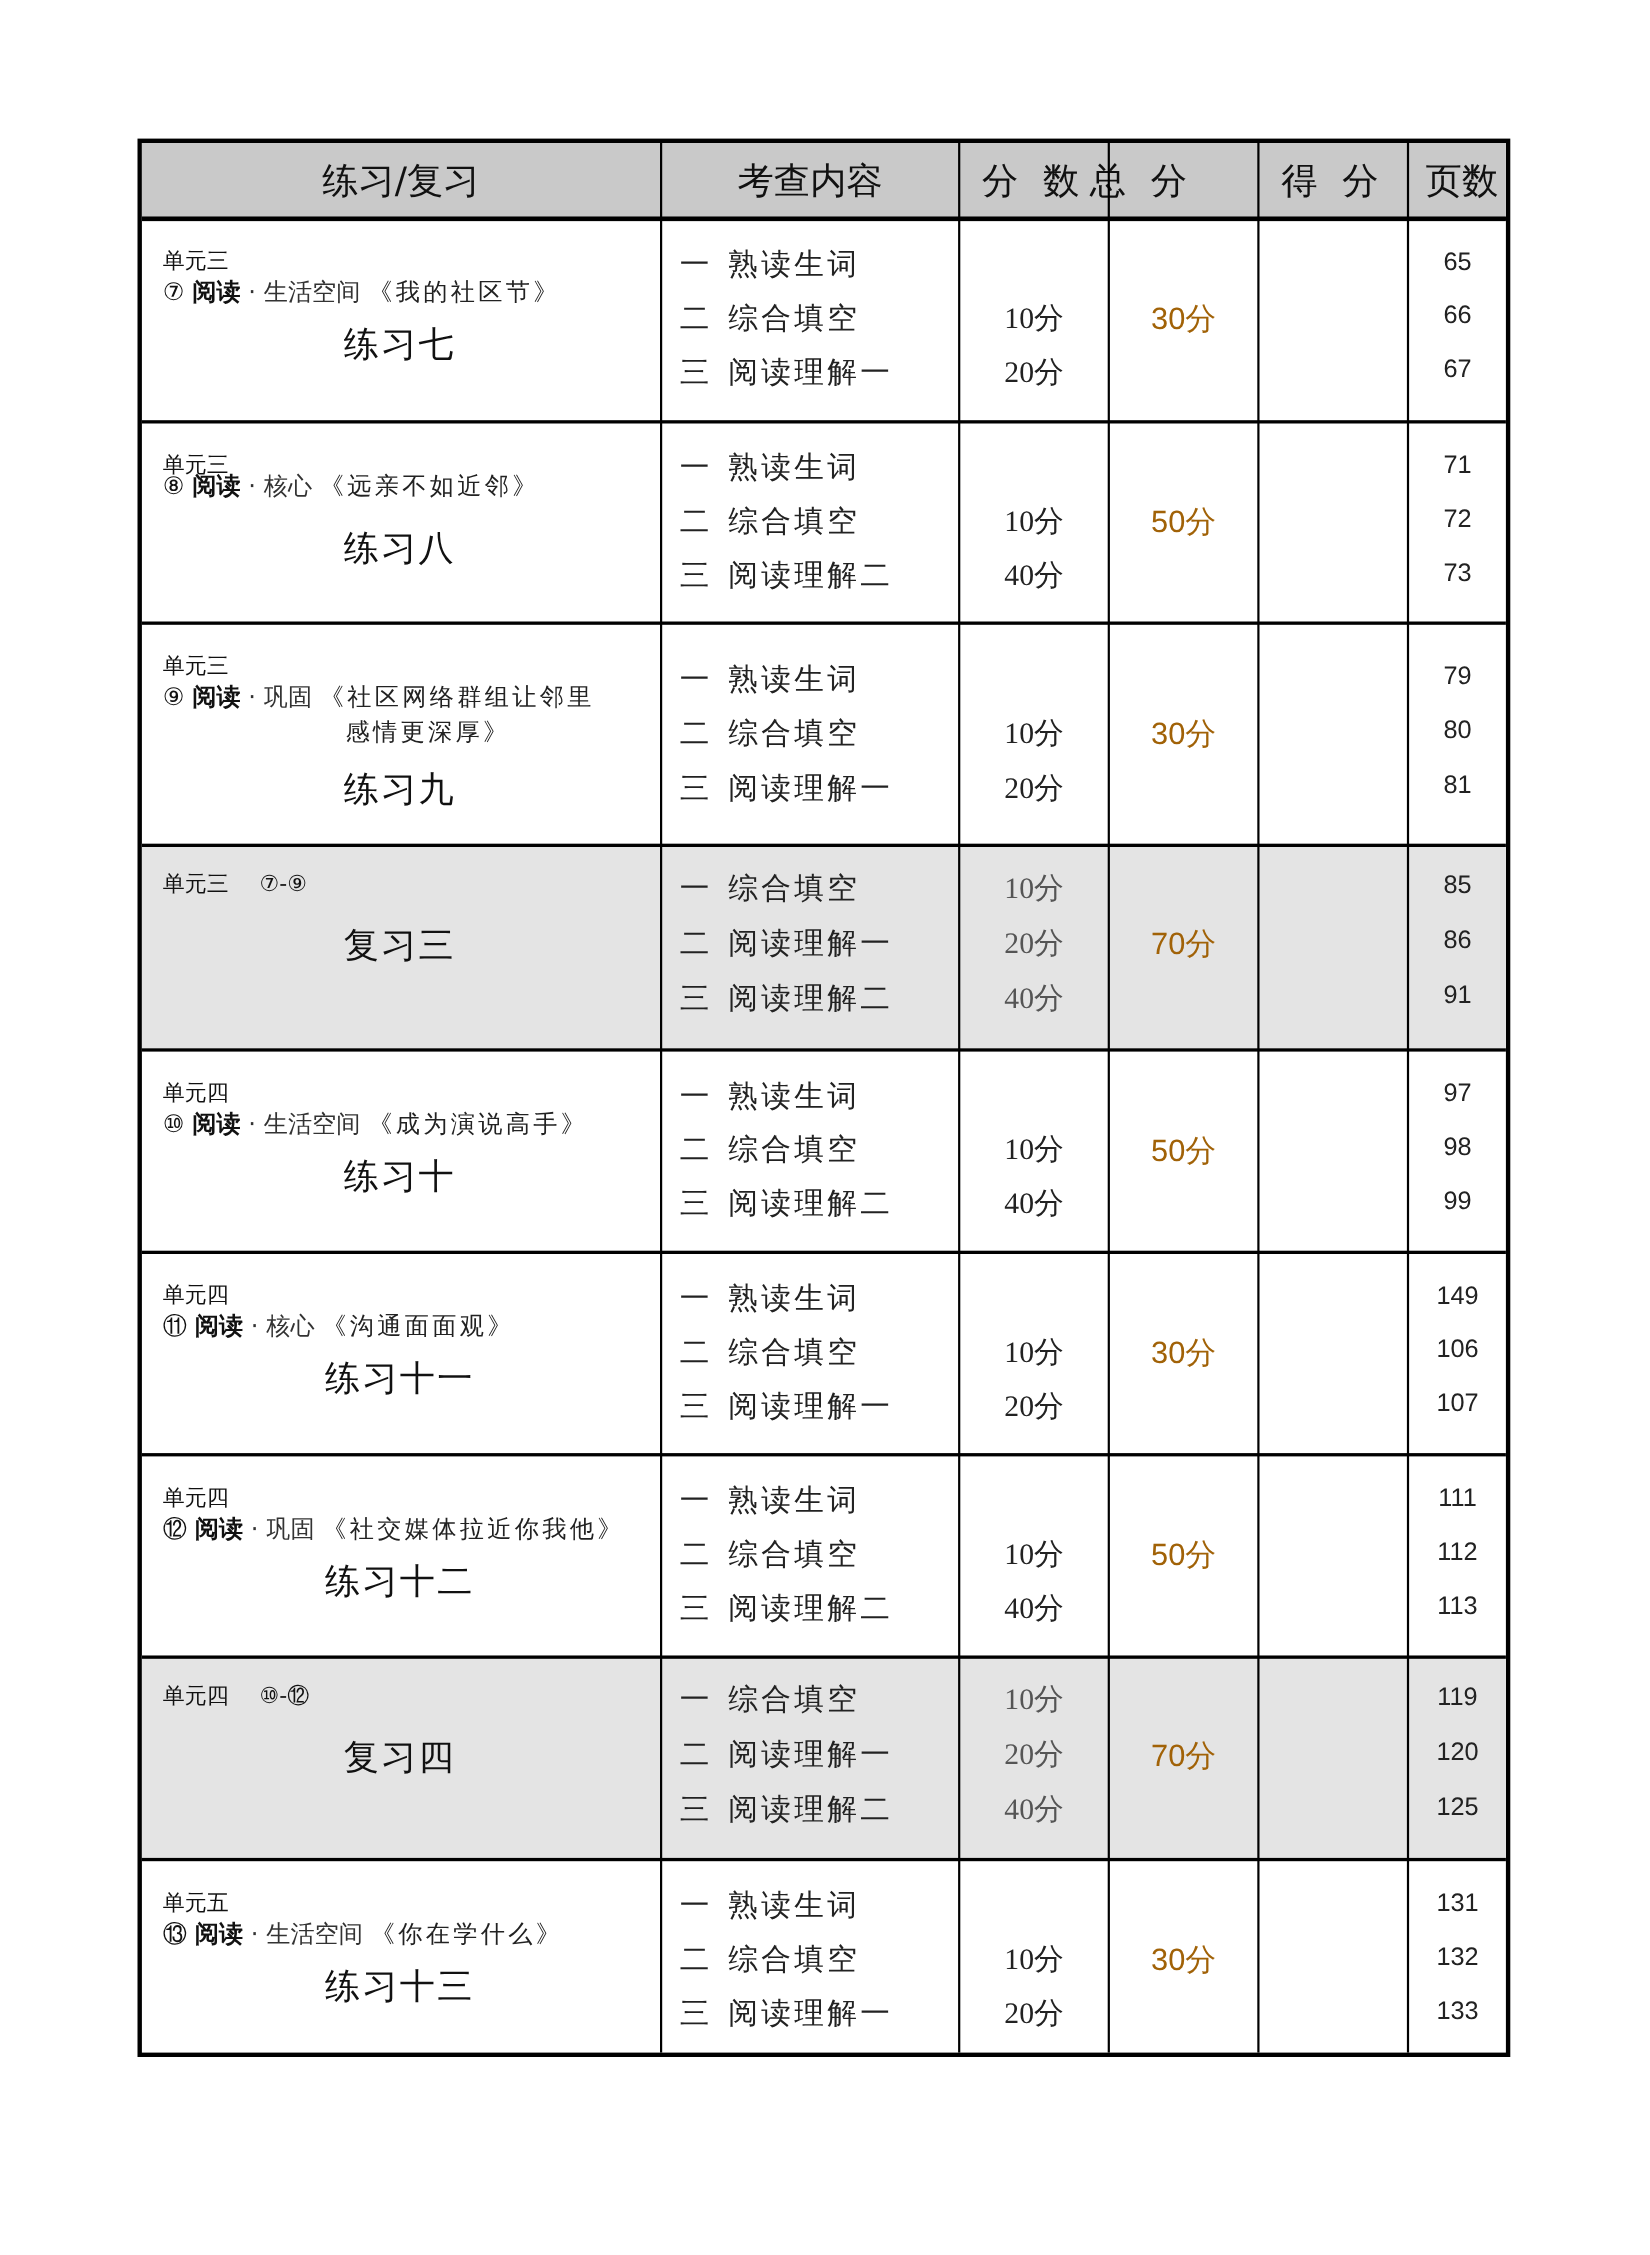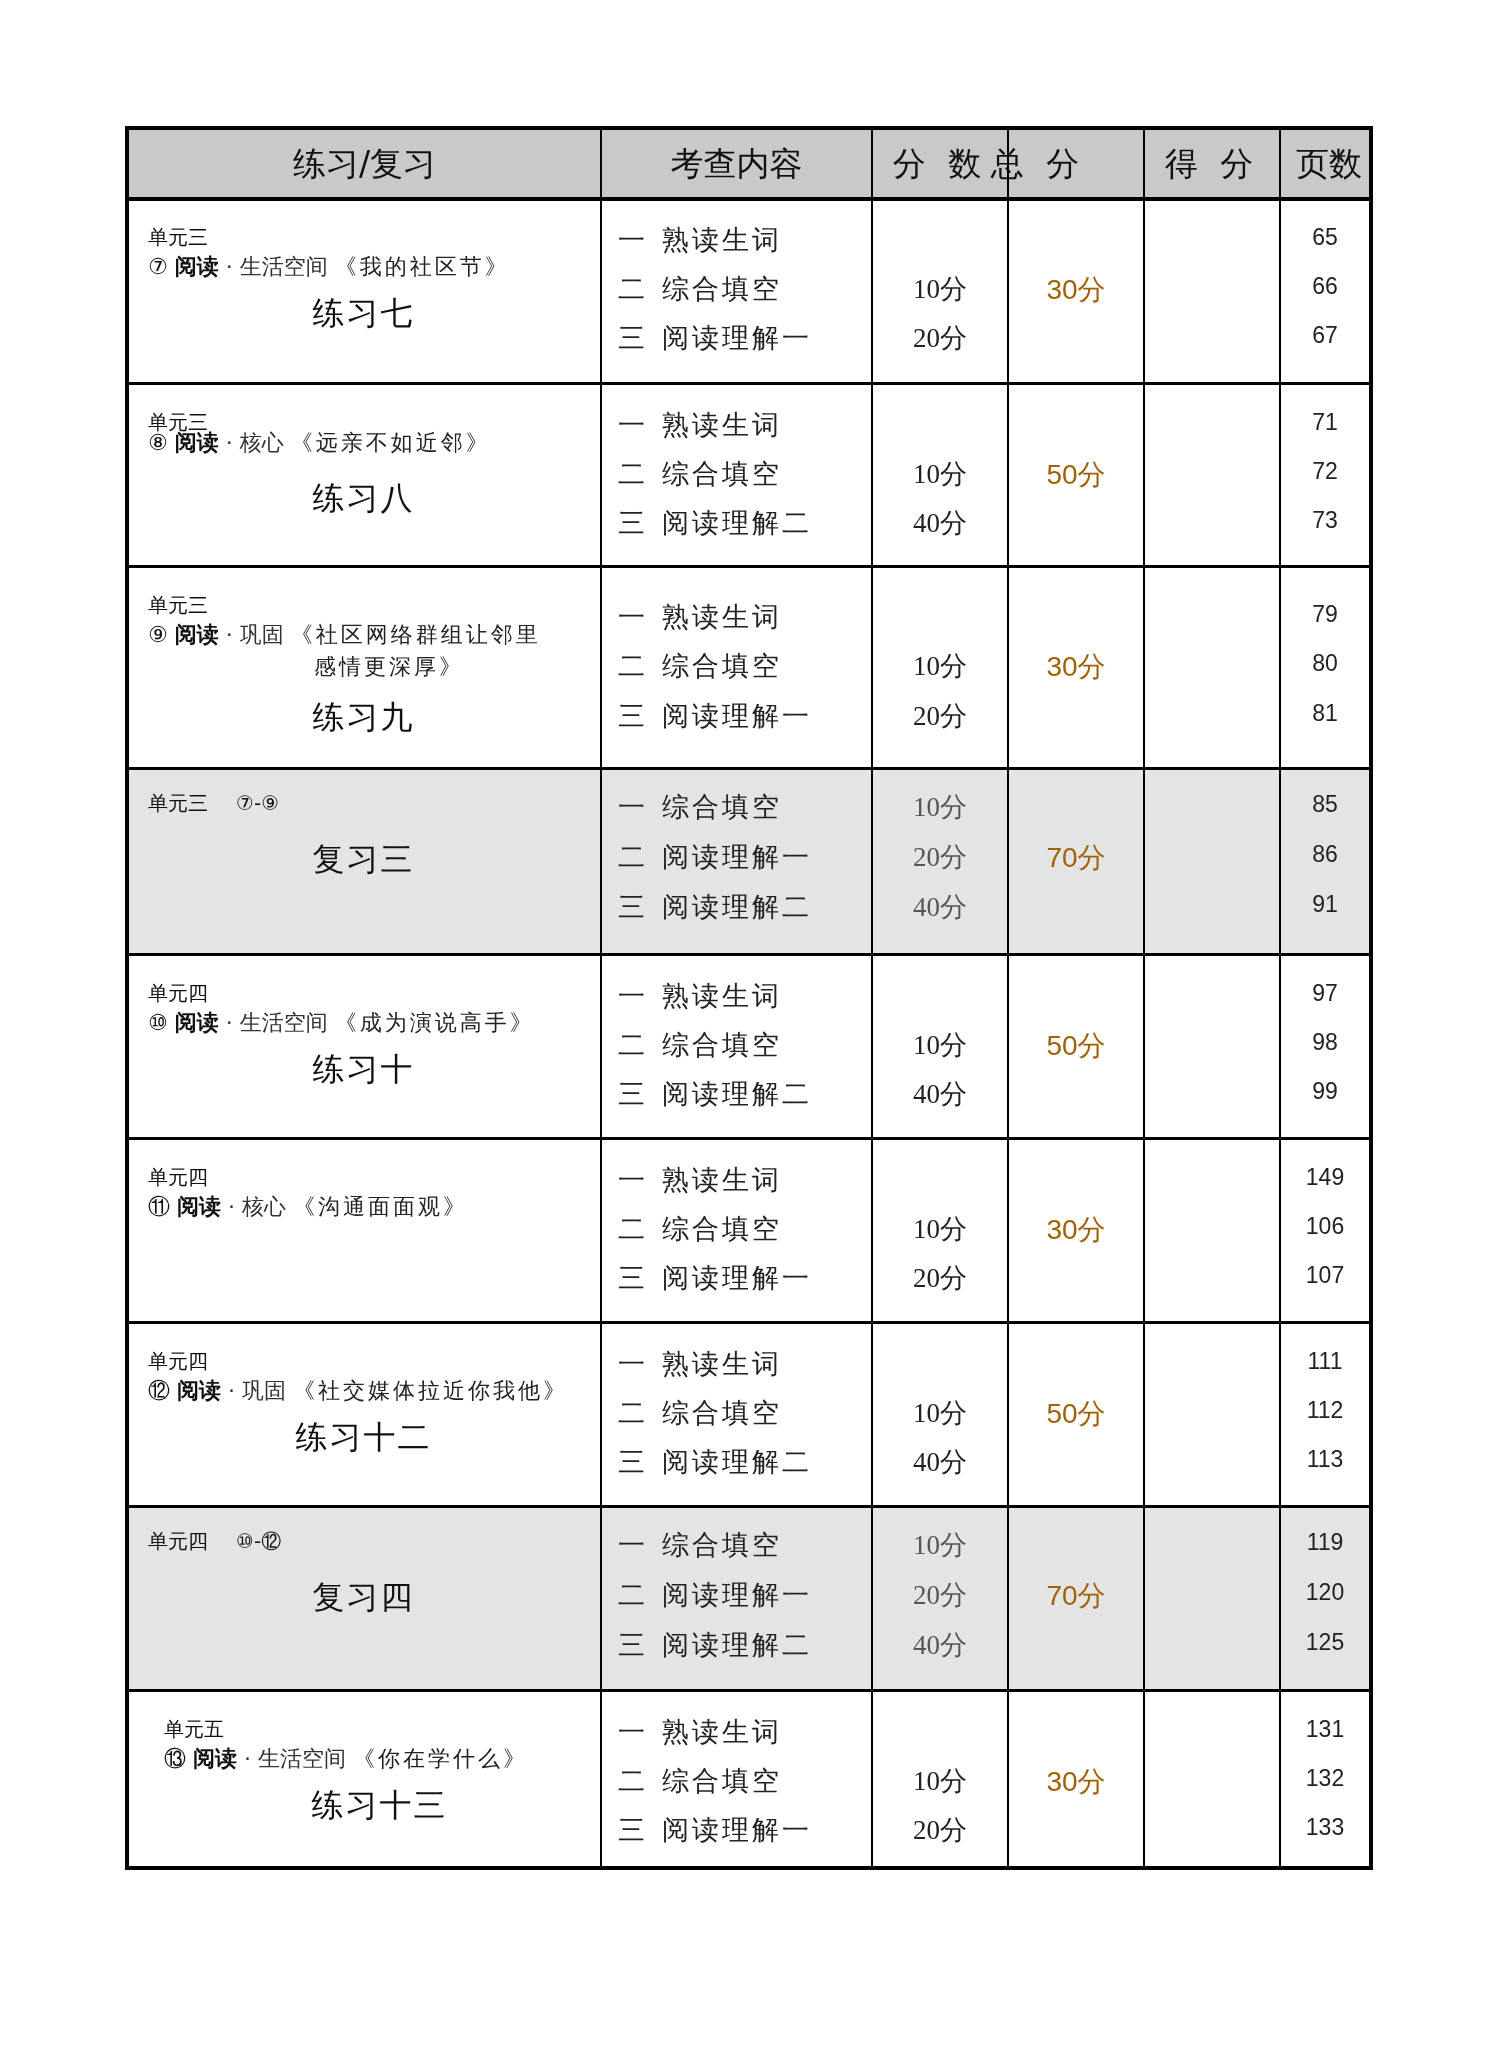--- a/index.html
+++ b/index.html
@@ -173,20 +173,21 @@
         <div class="cell" style="left:1152px;width:88px;">
           <div class="page" style="top:24px;">97</div>
           <div class="page" style="top:73px;">98</div>
           <div class="page" style="top:122px;">99</div>
         </div>
       </div>
       <div class="row" style="top: 1007px; height: 184px;">
         <div class="cell" style="left:0;width:471px;">
           <div class="unit" style="top:24px;">单元四</div>
           <div class="sub" style="top:51px;"><span>⑪</span> <b>阅读</b> <span class="cat">· 核心</span> <span class="ttl">《沟通面面观》</span></div>
+          <div class="bigtitle" style="top:92px;">练习十一</div>
         </div>
         <div class="cell" style="left:473px;width:269px;">
           <div class="item" style="top:22px;"><span class="num">一</span><span>熟读生词</span></div>
           <div class="item" style="top:71px;"><span class="num">二</span><span>综合填空</span></div>
           <div class="item" style="top:120px;"><span class="num">三</span><span>阅读理解一</span></div>
         </div>
         <div class="cell" style="left:744px;width:134px;">
           <div class="score" style="top:22px;"></div>
           <div class="score" style="top:71px;">10分</div>
           <div class="score" style="top:120px;">20分</div>
@@ -246,21 +247,21 @@
           <div class="total" style="top:69px;">70分</div>
         </div>
         <div class="cell" style="left:1016px;width:134px;"></div>
         <div class="cell" style="left:1152px;width:88px;">
           <div class="page" style="top:21px;">119</div>
           <div class="page" style="top:71px;">120</div>
           <div class="page" style="top:121px;">125</div>
         </div>
       </div>
       <div class="row" style="top: 1559px; height: 177px;">
-        <div class="cell" style="left:16px;width:549px;padding-left:18px;">
+        <div class="cell" style="left:0;width:549px;padding-left:18px;">
           <div class="unit" style="top:24px;">单元五</div>
           <div class="sub" style="top:51px;"><span>⑬</span> <b>阅读</b> <span class="cat">· 生活空间</span> <span class="ttl">《你在学什么》</span></div>
           <div class="bigtitle" style="top:92px;">练习十三</div>
         </div>
         <div class="cell" style="left:473px;width:269px;">
           <div class="item" style="top:22px;"><span class="num">一</span><span>熟读生词</span></div>
           <div class="item" style="top:71px;"><span class="num">二</span><span>综合填空</span></div>
           <div class="item" style="top:120px;"><span class="num">三</span><span>阅读理解一</span></div>
         </div>
         <div class="cell" style="left:744px;width:134px;">

